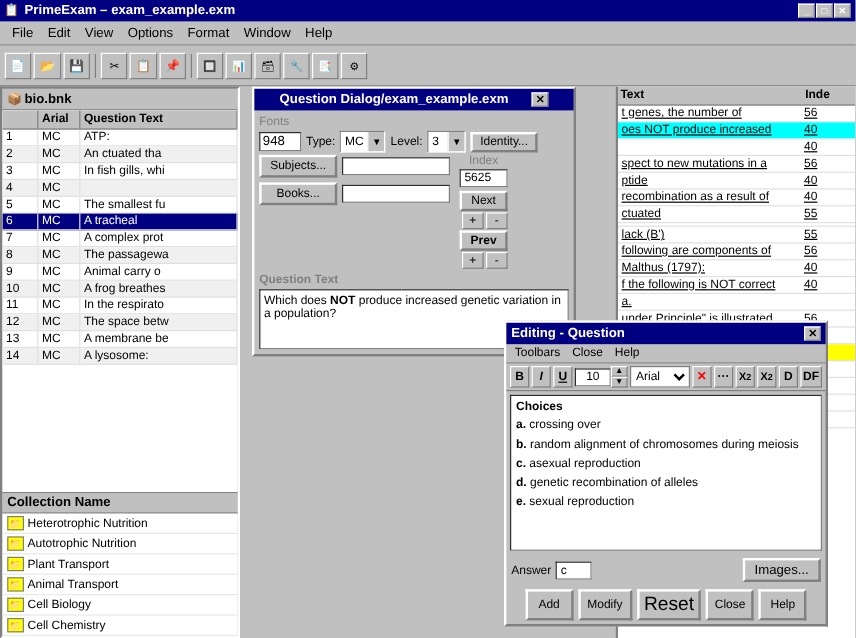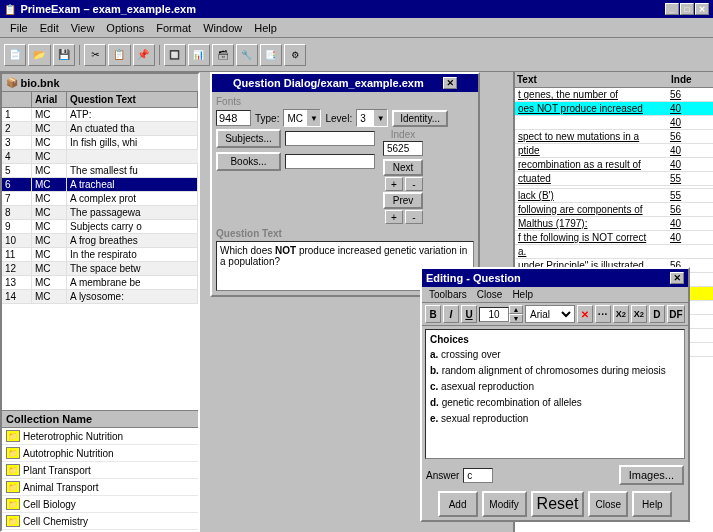--- a/index.html
+++ b/index.html
@@ -189,21 +189,21 @@
     <div class="td">A complex prot</div>
   </div>
           <div class="table-row">
     <div class="td">8</div>
     <div class="td">MC</div>
     <div class="td">The passagewa</div>
   </div>
           <div class="table-row">
     <div class="td">9</div>
     <div class="td">MC</div>
-    <div class="td">Subjects carry o</div>
+    <div class="td">Animal carry o</div>
   </div>
           <div class="table-row">
     <div class="td">10</div>
     <div class="td">MC</div>
     <div class="td">A frog breathes</div>
   </div>
           <div class="table-row">
     <div class="td">11</div>
     <div class="td">MC</div>
     <div class="td">In the respirato</div>
@@ -296,21 +296,21 @@
           <div style="display:flex;flex-direction:column;align-items:center;gap:1px;">
             <span class="index-label">Index</span>
             <input class="input-box" type="text" style="width: 40px;" value="5625">
             <div style="display:flex;gap:2px;margin-top:2px;">
               <div style="display:flex;flex-direction:column;gap:1px;">
                 <button class="btn-normal" style="padding:1px 6px;font-size:10px;min-width:40px;">Next</button>
                 <div style="display:flex;justify-content:flex-end;gap:2px;">
                   <div class="btn-small">+</div>
                   <div class="btn-small">-</div>
                 </div>
-                <button class="btn-normal" style="padding:1px 6px;font-size:10px;min-width:40px;">Prev</button>
+                <button class="btn-normal" style="padding:1px 6px;font-size:10px;min-width:40px;font-weight:bold;">Prev</button>
                 <div style="display:flex;justify-content:flex-end;gap:2px;">
                   <div class="btn-small">+</div>
                   <div class="btn-small">-</div>
                 </div>
               </div>
             </div>
           </div>
         </div>
 
         <div class="section-label">Question Text</div>

